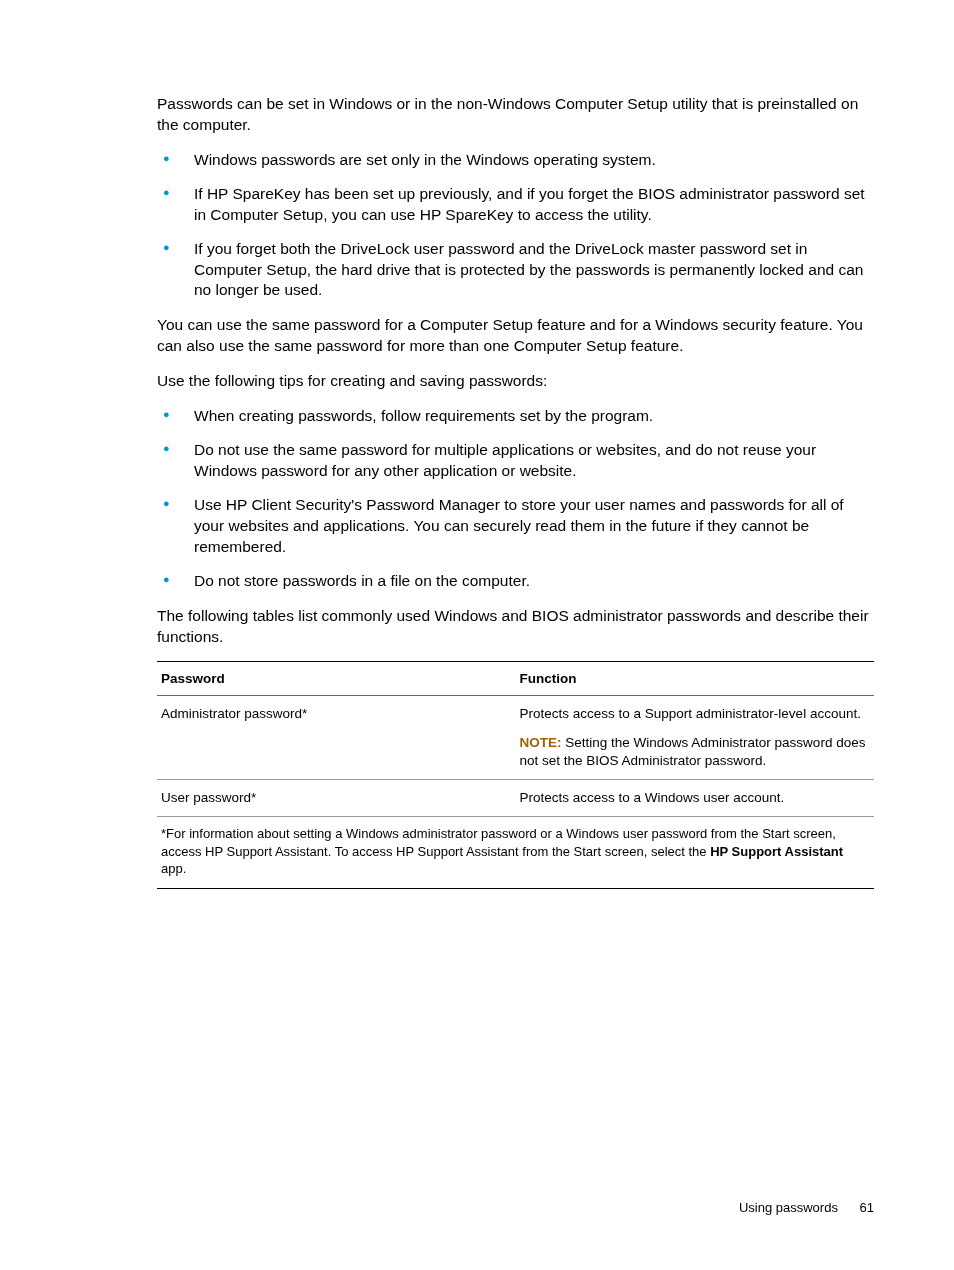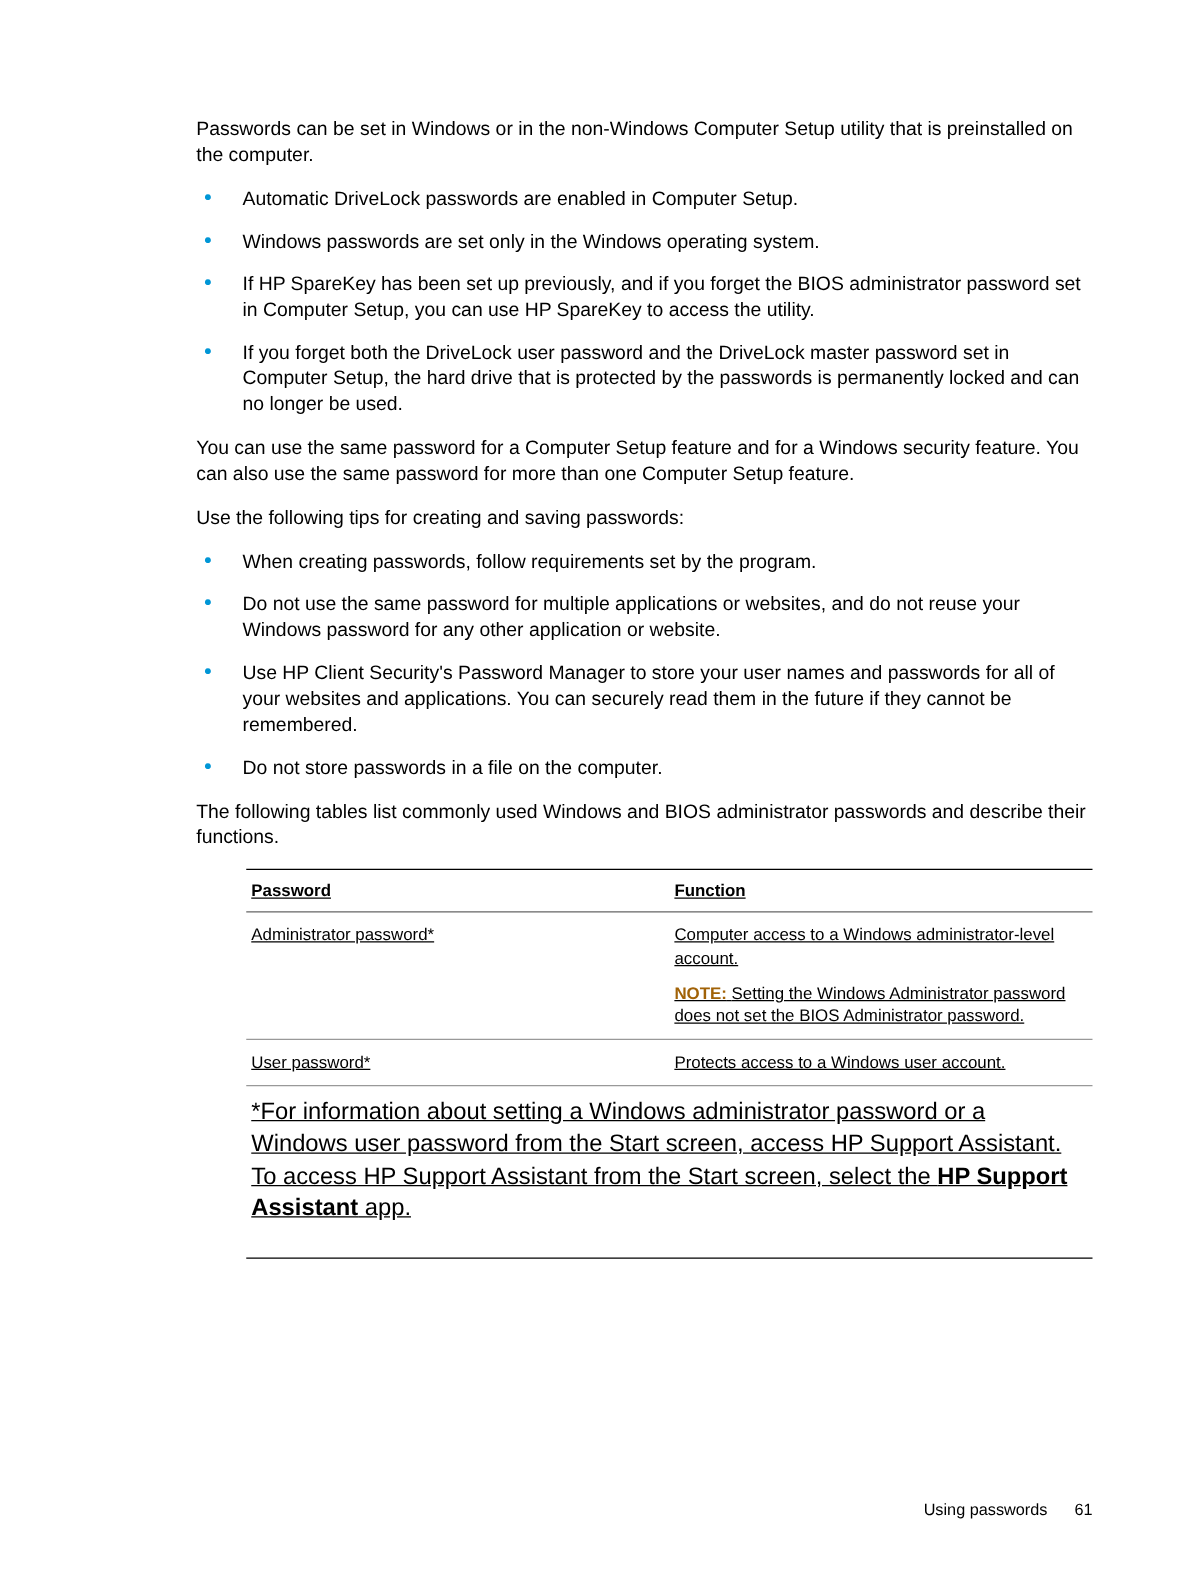--- a/index.html
+++ b/index.html
@@ -38,22 +38,21 @@
       color: #0096d6;
       font-size: 11px;
     }
     h2.section {
       color: #0096d6;
       font-size: 22px;
       font-weight: bold;
       margin: 22px 0 12px 0;
     }
     .table-wrap {
-      margin-left: 112px;
-      text-decoration: underline;
+      margin-left: 72px;
     }
     table {
       width: 100%;
       border-collapse: collapse;
       font-size: 13.5px;
     }
     thead th {
       text-align: left;
       font-weight: bold;
       border-top: 1.5px solid #000;
@@ -67,42 +66,41 @@
       line-height: 1.35;
     }
     tbody td .note-block {
       margin-top: 10px;
     }
     .note-label {
       color: #a16207;
       font-weight: bold;
     }
     .footnote {
-      font-size: 19px;
+      font-size: 13px;
       border-bottom: 1.5px solid #000;
-      padding: 8px 4px 26px 4px;
+      padding: 8px 4px 10px 4px;
       line-height: 1.35;
     }
     .footer {
       position: absolute;
       bottom: 55px;
       right: 80px;
       font-size: 13px;
     }
     .pagenum { margin-left: 18px; }
     .bold { font-weight: bold; }
   </style>
 </head>
 <body>
 
 <div class="page">
   <p class="para">Passwords can be set in Windows or in the non-Windows Computer Setup utility that is preinstalled on the computer.</p>
 
   <ul class="bullets">
-    <li>Automatic DriveLock passwords are enabled in Computer Setup.</li>
     <li>Windows passwords are set only in the Windows operating system.</li>
     <li>If HP SpareKey has been set up previously, and if you forget the BIOS administrator password set in Computer Setup, you can use HP SpareKey to access the utility.</li>
     <li>If you forget both the DriveLock user password and the DriveLock master password set in Computer Setup, the hard drive that is protected by the passwords is permanently locked and can no longer be used.</li>
   </ul>
 
   <p class="para">You can use the same password for a Computer Setup feature and for a Windows security feature. You can also use the same password for more than one Computer Setup feature.</p>
   <p class="para">Use the following tips for creating and saving passwords:</p>
 
   <ul class="bullets">
     <li>When creating passwords, follow requirements set by the program.</li>
@@ -123,21 +121,21 @@
       <thead>
         <tr>
           <th>Password</th>
           <th>Function</th>
         </tr>
       </thead>
       <tbody>
         <tr>
           <td>Administrator password*</td>
           <td>
-            <div>Computer access to a Windows administrator-level account.</div>
+            <div>Protects access to a Support administrator-level account.</div>
             <div class="note-block">
               <span class="note-label">NOTE:</span>
               <span>Setting the Windows Administrator password does not set the BIOS Administrator password.</span>
             </div>
           </td>
         </tr>
         <tr>
           <td>User password*</td>
           <td>Protects access to a Windows user account.</td>
         </tr>

